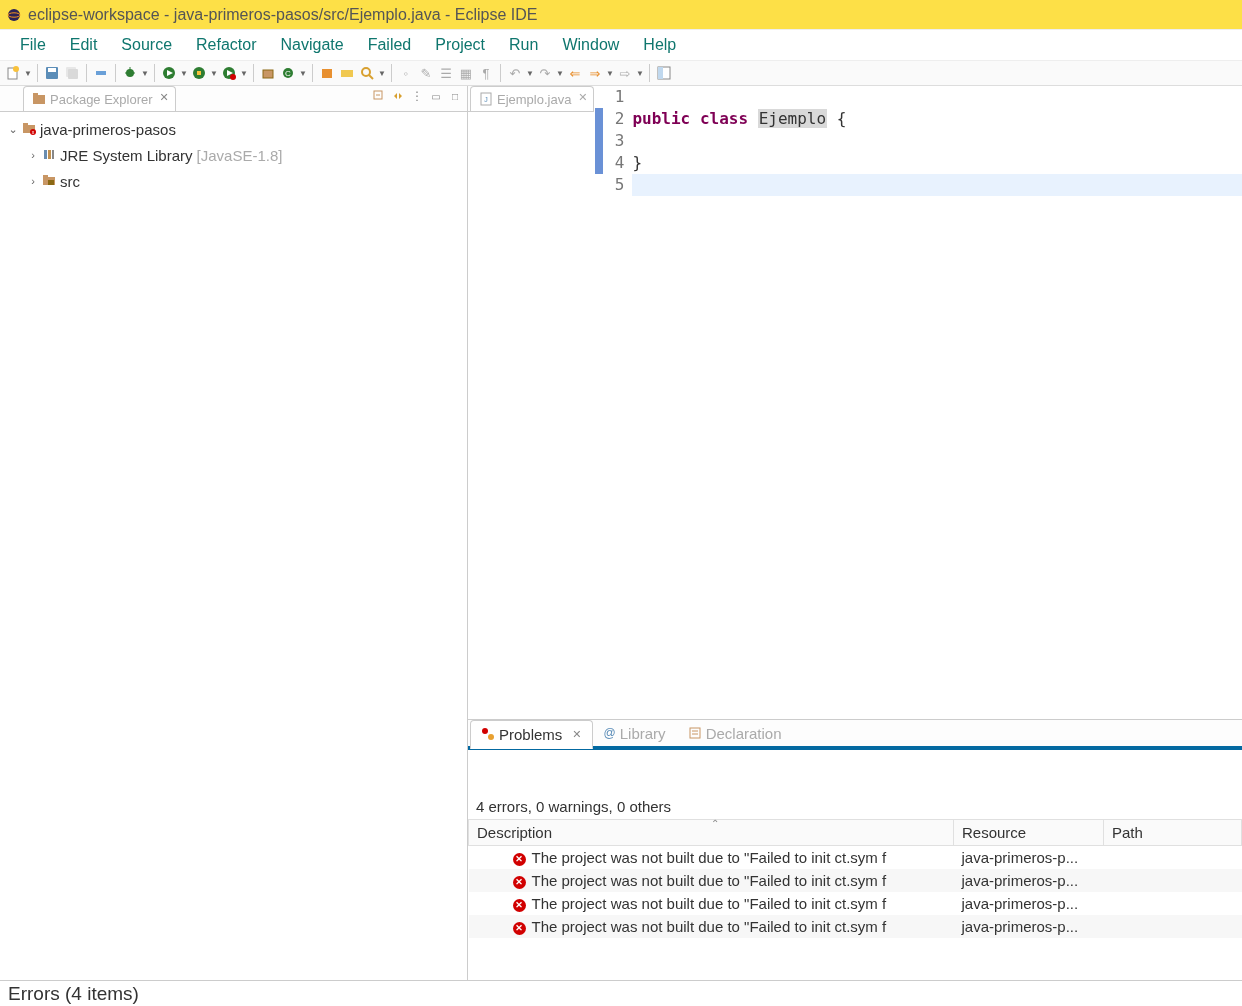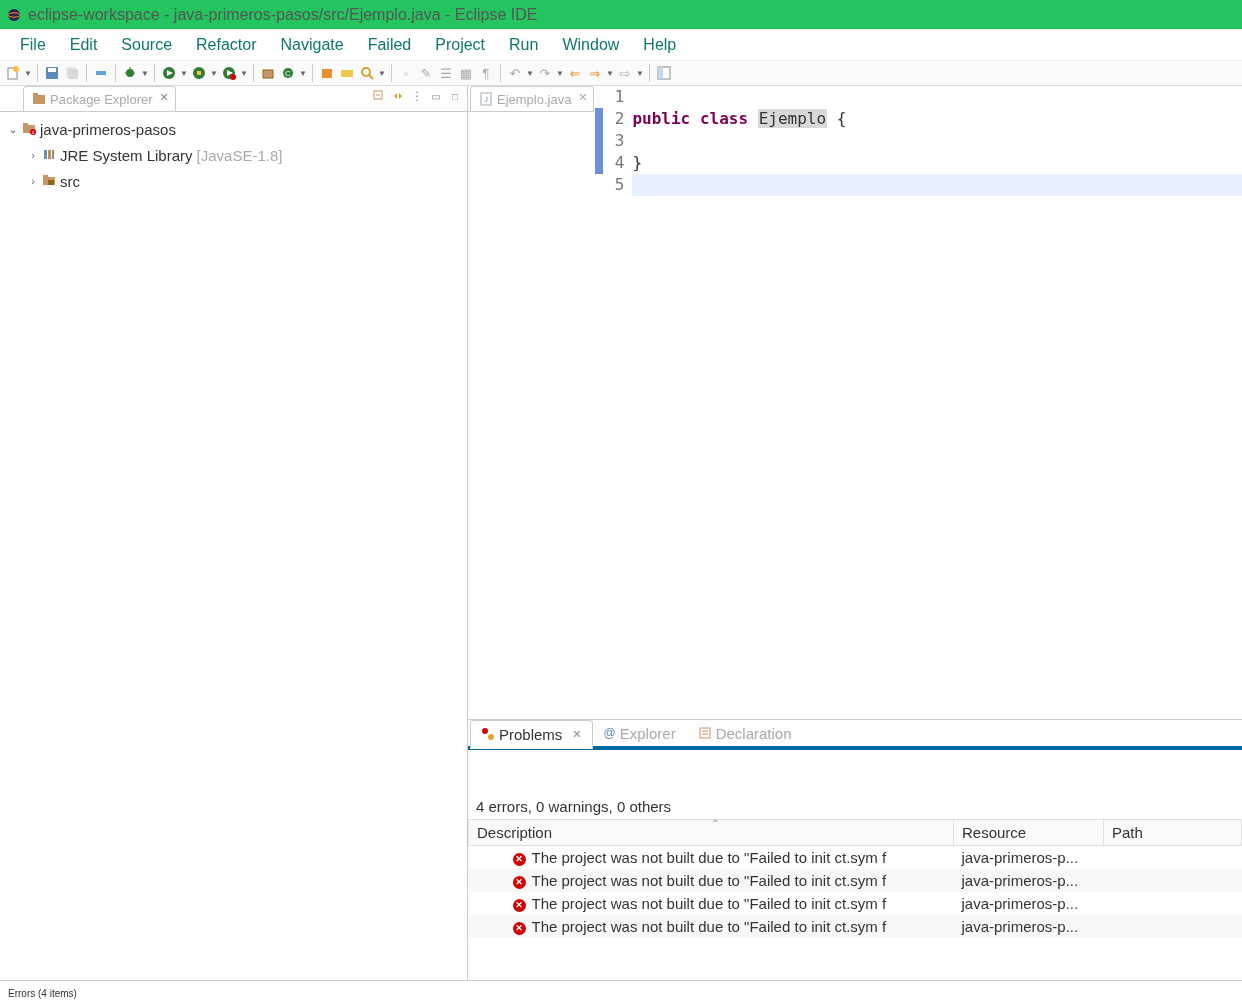--- a/index.html
+++ b/index.html
@@ -1,19 +1,19 @@
 <!DOCTYPE html>
 <html><head>
 <meta charset="utf-8">
 <style>
   * { box-sizing: border-box; margin: 0; padding: 0; }
   body { font-family: "Segoe UI", Tahoma, sans-serif; font-size: 13px; color: #333; background: #fff; width: 1242px; height: 1006px; overflow: hidden; display: flex; flex-direction: column; }
 
   
-  .titlebar { height: 30px; display: flex; align-items: center; padding: 0 6px; background: #22c55e; border-bottom: 1px solid #eee; font-size: 16px; color: #555; }
+  .titlebar { height: 30px; display: flex; align-items: center; padding: 0 6px; background: #fde047; border-bottom: 1px solid #eee; font-size: 16px; color: #555; }
   .titlebar svg { margin-right: 6px; }
 
   
   .menubar { height: 30px; display: flex; align-items: center; padding: 0 8px; font-size: 16px; color: #0f766e; }
   .menubar span { padding: 4px 12px; cursor: pointer; }
 
   
   .toolbar { height: 26px; display: flex; align-items: center; padding: 2px 4px; border-top: 1px solid #eee; border-bottom: 1px solid #ddd; gap: 2px; background: #fafafa; }
   .tool { width: 18px; height: 18px; display: inline-flex; align-items: center; justify-content: center; cursor: pointer; border-radius: 2px; }
   .tool.dim { opacity: 0.4; }
@@ -70,21 +70,21 @@
   .prob-summary { padding: 4px 8px; font-size: 15px; color: #333; margin-top: 44px; }
   .ptable { flex: 1; overflow: auto; }
   .ptable table { width: 100%; border-collapse: collapse; table-layout: fixed; font-size: 15px; }
   .ptable th { text-align: left; font-weight: normal; padding: 4px 8px; border: 1px solid #e0e0e0; background: #fafafa; position: relative; }
   .ptable th.sorted::after { content: "⌃"; position: absolute; left: 50%; top: -2px; font-size: 10px; color: #888; }
   .ptable td { padding: 3px 8px; white-space: nowrap; overflow: hidden; text-overflow: ellipsis; }
   .ptable tr:nth-child(even) td { background: #f7f7f7; }
   .err-ic { display: inline-block; width: 13px; height: 13px; background: #d10000; border-radius: 50%; color: #fff; font-size: 9px; line-height: 13px; text-align: center; margin-right: 6px; margin-left: 36px; vertical-align: middle; font-weight: bold; }
 
   
-  .statusbar { height: 26px; border-top: 1px solid #ccc; display: flex; align-items: center; padding: 0 8px; font-size: 10px; color: #333; background: #fff; }
+  .statusbar { height: 26px; border-top: 1px solid #ccc; display: flex; align-items: center; padding: 0 8px; font-size: 19px; color: #333; background: #fff; }
 </style>
 </head>
 <body>
 
 <div class="titlebar">
   <svg width="16" height="16">
       <circle cx="8" cy="8" r="6" fill="#2c2255"></circle>
       <ellipse cx="8" cy="8" rx="6" ry="2.2" fill="none" stroke="#f7941e" stroke-width="1"></ellipse>
     </svg>
   <span>eclipse-workspace - java-primeros-pasos/src/Ejemplo.java - Eclipse IDE</span>
@@ -327,21 +327,21 @@
         <div class="ptab active">
           <svg width="14" height="14">
               <circle cx="4" cy="4" r="3" fill="#d10000"></circle>
               <circle cx="10" cy="10" r="3" fill="#e8a030"></circle>
             </svg>
           <span>Problems</span>
           <span class="close-x">✕</span>
         </div>
         <div class="ptab">
           <span style="color:#5b8db8;font-size:12px;">@</span>
-          <span>Explorer</span>
+          <span>Library</span>
         </div>
         <div class="ptab">
           <svg width="14" height="14">
               <rect x="2" y="2" width="10" height="10" fill="none" stroke="#c89664"></rect>
               <line x1="4" y1="5" x2="10" y2="5" stroke="#c89664"></line>
               <line x1="4" y1="8" x2="10" y2="8" stroke="#c89664"></line>
             </svg>
           <span>Declaration</span>
         </div>
       </div>

